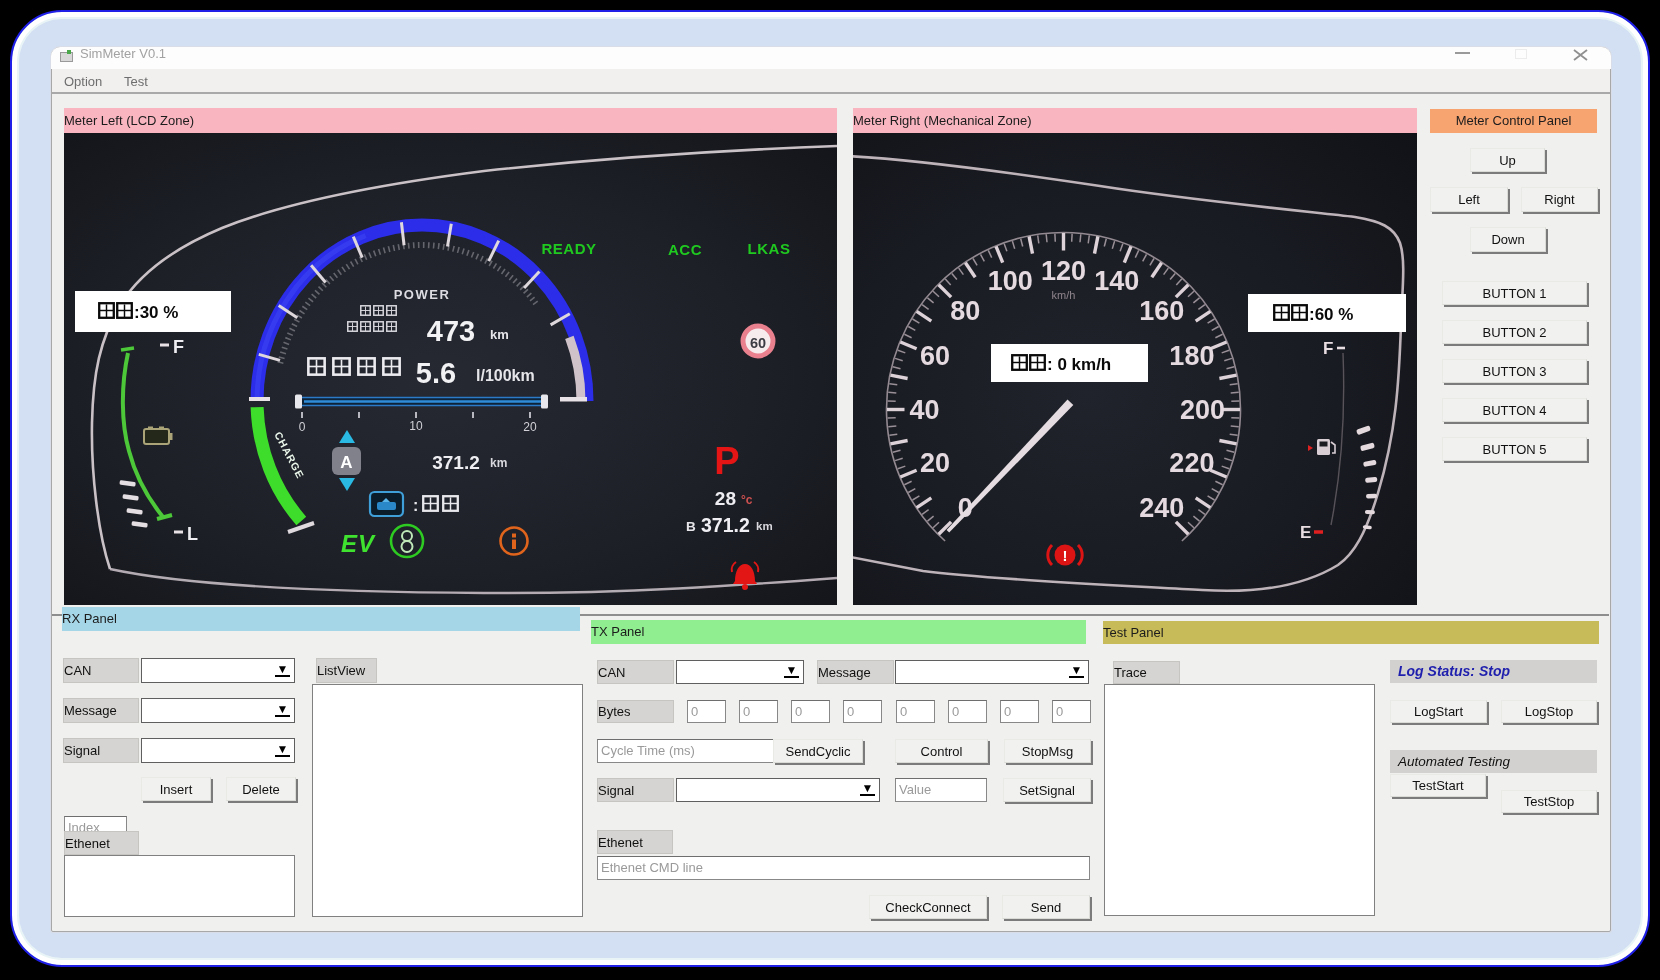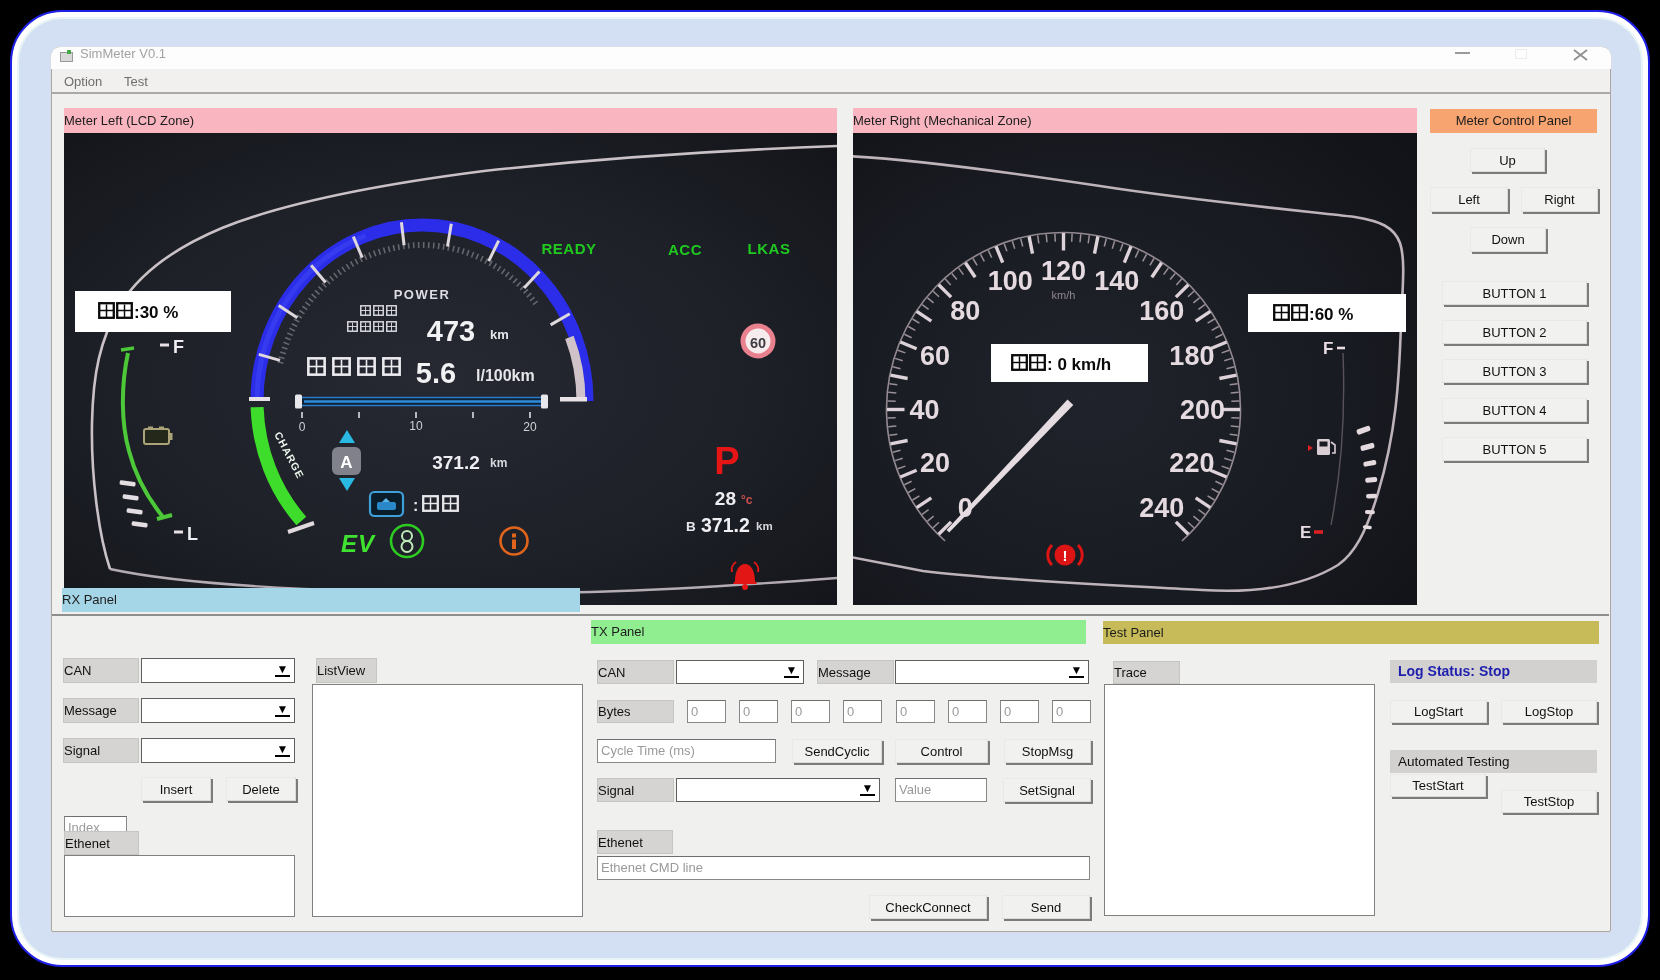--- a/index.html
+++ b/index.html
@@ -8,21 +8,21 @@
 .titlebar { position:absolute; left:51px; top:47px; width:1560px; height:22px; background:#fdfdfd; border-radius:9px 9px 0 0; }
 .menubar { position:absolute; left:52px; top:69px; width:1558px; height:25px; background:#f1f0ef; border-bottom:2px solid #a9a9a9;padding-left:36px; }
 .menubar span { font-size:13px; color:#6e6e6e; position:absolute; top:5px; }
 .hdr { position:absolute; font-size:13px; color:#1c1c1c; line-height:24px; padding-left:0; }
 .btn { position:absolute; background:#f1f1f0; border:1px solid #dadad6; border-top-color:#e9e9e6; border-left-color:#e9e9e6; box-shadow:2px 2px 0 #7b7b7b; font-size:13px; color:#111; text-align:center; }
 .glab { position:absolute; background:#d5d4d2; border:1px solid #c6c5c2; font-size:13px; color:#111; text-align:left; }
 .combo { position:absolute; background:#fff; border:1.5px solid #5f5f5f; }
 .combo .ar { position:absolute; right:4px; top:50%; margin-top:-8px; width:15px; height:14px; font-size:12px; color:#000; text-align:center; line-height:12px; border-bottom:2px solid #000; }
 .tb { position:absolute; background:#fff; border:1px solid #888; border-top-color:#6e6e6e; font-size:13px; color:#9a9a9a; padding-left:3px; }
 .lb { position:absolute; background:#fff; border:1.5px solid #808080; }
-.gbar { position:absolute; background:#d2d1cf; font-size:13.5px; color:#111; padding-left:8px; }
+.gbar { position:absolute; background:#d2d1cf; font-size:13.5px; color:#111; padding-left:8px;font-style:italic; }
 .ct { line-height:23px; }
 </style></head><body>
 <div class="frame"></div>
 <div class="win"></div>
 <div class="titlebar"></div>
 
 <div style="position:absolute;left:60px;top:52px;width:13px;height:10px;background:#d8d8d8;border:1px solid #9a9a9a"></div>
 <div style="position:absolute;left:67px;top:50px;width:4px;height:4px;background:#4aa84a"></div>
 <div style="position:absolute;left:80px;top:46px;font-size:13px;color:#a2a2a2">SimMeter V0.1</div>
 <div style="position:absolute;left:1455px;top:52px;width:15px;height:2px;background:#9a9a9a"></div>
@@ -316,21 +316,21 @@
 <div class="btn" style="left:1470px;top:148px;width:75px;height:24px;line-height:23px">Up</div>
 <div class="btn" style="left:1430px;top:187px;width:78px;height:25px;line-height:24px">Left</div>
 <div class="btn" style="left:1521px;top:187px;width:77px;height:25px;line-height:24px">Right</div>
 <div class="btn" style="left:1470px;top:227px;width:76px;height:25px;line-height:24px">Down</div>
 <div class="btn" style="left:1442px;top:281px;width:145px;height:24px;line-height:23px">BUTTON 1</div>
 <div class="btn" style="left:1442px;top:320px;width:145px;height:24px;line-height:23px">BUTTON 2</div>
 <div class="btn" style="left:1442px;top:359px;width:145px;height:24px;line-height:23px">BUTTON 3</div>
 <div class="btn" style="left:1442px;top:398px;width:145px;height:24px;line-height:23px">BUTTON 4</div>
 <div class="btn" style="left:1442px;top:437px;width:145px;height:24px;line-height:23px">BUTTON 5</div>
 <div style="position:absolute;left:52px;top:614px;width:1557px;height:2px;background:#8e8e8e"></div>
-<div class="hdr" style="left:62px;top:588px;width:518px;height:24px;background:#a5d6e7">RX Panel</div>
+<div class="hdr" style="left:62px;top:607px;width:518px;height:24px;background:#a5d6e7">RX Panel</div>
 <div class="hdr" style="left:591px;top:620px;width:495px;height:24px;background:#90ee90">TX Panel</div>
 <div class="hdr" style="left:1103px;top:621px;width:496px;height:23px;background:#c7bb59;line-height:23px">Test Panel</div>
 <div class="glab" style="left:63px;top:658px;width:76px;height:25px;line-height:24px">CAN</div>
 <div class="combo" style="left:141px;top:658px;width:154px;height:25px;">
     <div class="ar">▼</div>
   </div>
 <div class="glab" style="left:63px;top:698px;width:76px;height:25px;line-height:24px">Message</div>
 <div class="combo" style="left:141px;top:698px;width:154px;height:25px;">
     <div class="ar">▼</div>
   </div>
@@ -356,21 +356,21 @@
 <div class="glab" style="left:597px;top:700px;width:77px;height:23px;line-height:22px">Bytes</div>
 <div class="tb" style="left:687px;top:700px;width:39px;height:23px;line-height:21px">0</div>
 <div class="tb" style="left:739px;top:700px;width:39px;height:23px;line-height:21px">0</div>
 <div class="tb" style="left:791px;top:700px;width:39px;height:23px;line-height:21px">0</div>
 <div class="tb" style="left:843px;top:700px;width:39px;height:23px;line-height:21px">0</div>
 <div class="tb" style="left:896px;top:700px;width:39px;height:23px;line-height:21px">0</div>
 <div class="tb" style="left:948px;top:700px;width:39px;height:23px;line-height:21px">0</div>
 <div class="tb" style="left:1000px;top:700px;width:39px;height:23px;line-height:21px">0</div>
 <div class="tb" style="left:1052px;top:700px;width:39px;height:23px;line-height:21px">0</div>
 <div class="tb" style="left:597px;top:739px;width:179px;height:24px;line-height:22px">Cycle Time (ms)</div>
-<div class="btn" style="left:792px;top:739px;width:90px;height:24px;line-height:23px">SendCyclic</div>
+<div class="btn" style="left:773px;top:739px;width:90px;height:24px;line-height:23px">SendCyclic</div>
 <div class="btn" style="left:895px;top:739px;width:93px;height:24px;line-height:23px">Control</div>
 <div class="btn" style="left:1004px;top:739px;width:87px;height:24px;line-height:23px">StopMsg</div>
 <div class="glab" style="left:597px;top:778px;width:77px;height:24px;line-height:23px">Signal</div>
 <div class="combo" style="left:676px;top:778px;width:204px;height:24px;">
     <div class="ar">▼</div>
   </div>
 <div class="tb" style="left:895px;top:778px;width:92px;height:24px;line-height:22px">Value</div>
 <div class="btn" style="left:1003px;top:778px;width:88px;height:24px;line-height:23px">SetSignal</div>
 <div class="glab" style="left:597px;top:830px;width:76px;height:24px;line-height:23px">Ethenet</div>
 <div class="tb" style="left:597px;top:856px;width:493px;height:24px;line-height:22px">Ethenet CMD line</div>

